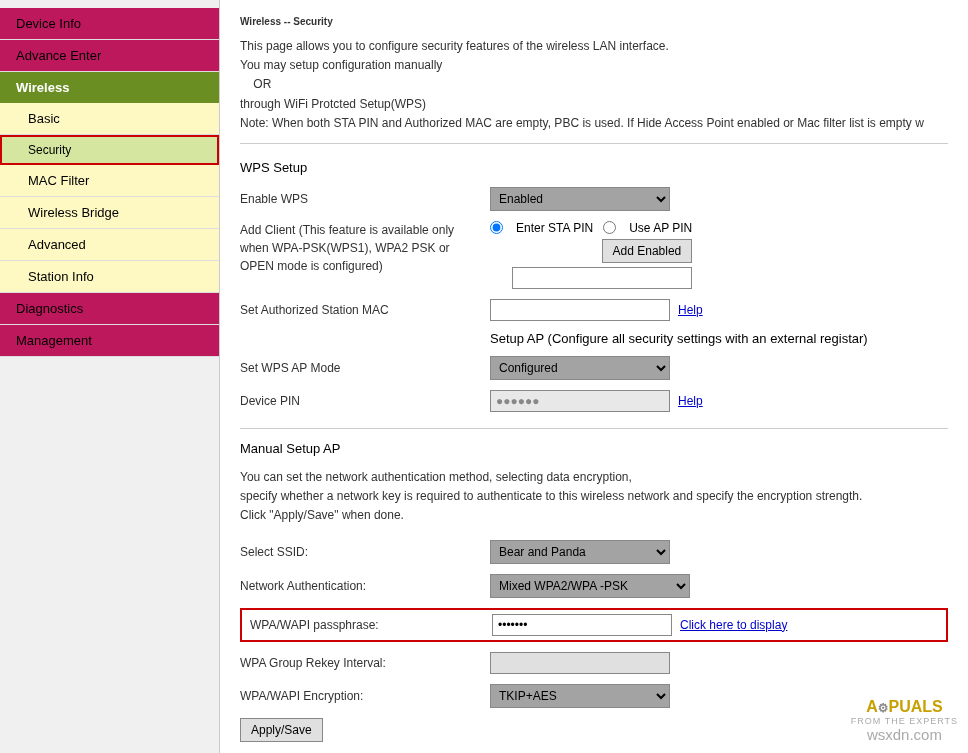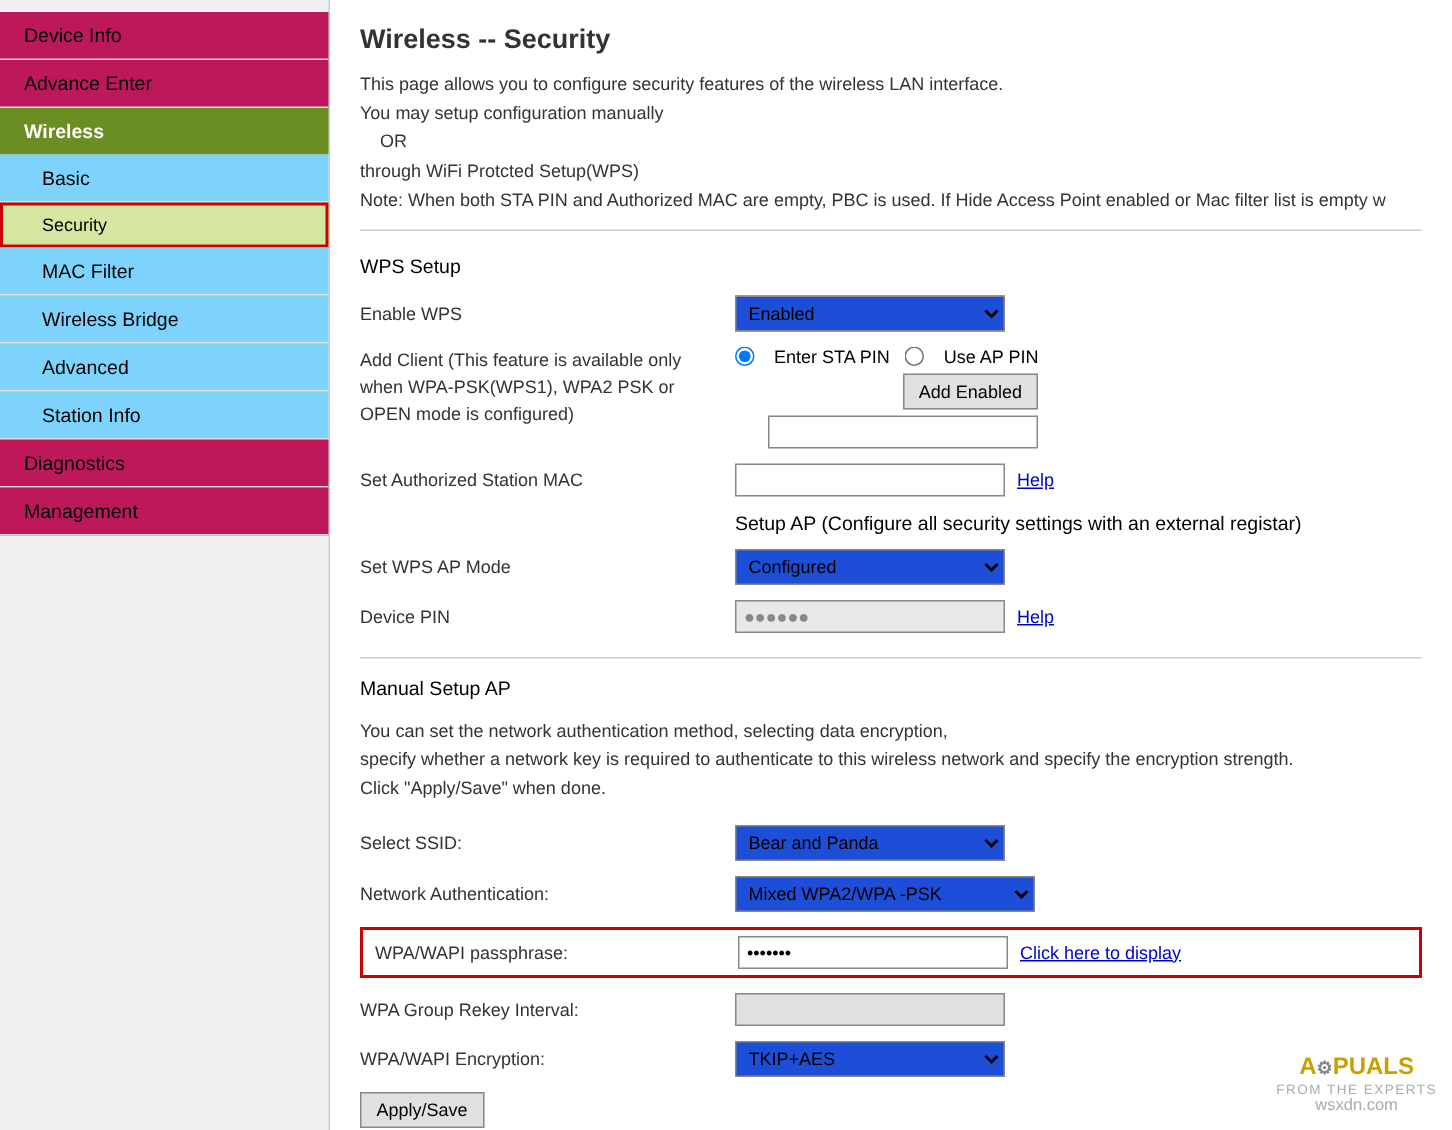--- a/index.html
+++ b/index.html
@@ -4,35 +4,35 @@
   <style>
     * { box-sizing: border-box; margin: 0; padding: 0; }
     body { font-family: Arial, sans-serif; font-size: 13px; background: #fff; color: #000; }
     
     .layout { display: flex; width: 968px; min-height: 753px; }
     
     
     .sidebar { width: 220px; background: #f0f0f0; border-right: 1px solid #ccc; flex-shrink: 0; padding-top: 8px; }
     .sidebar-item { padding: 8px 16px; cursor: pointer; border-bottom: 1px solid #ddd; }
     .sidebar-item.header { font-weight: normal; background: #be185d; color: #000; }
-    .sidebar-item.child { padding-left: 28px; background: #7dd3fc; }
+    .sidebar-item.child { padding-left: 28px; background: #fef9c3; }
     
     
     .main { flex: 1; padding: 16px 20px; overflow-x: hidden; }
     
-    .page-title { font-size: 18px; font-weight: bold; margin-bottom: 10px; color: #333; }
+    .page-title { font-size: 10px; font-weight: bold; margin-bottom: 10px; color: #333; }
     .page-desc { font-size: 12px; line-height: 1.6; color: #333; margin-bottom: 16px; border-bottom: 1px solid #ccc; padding-bottom: 10px; }
     
     .section-title { font-size: 13px; font-weight: normal; margin-bottom: 12px; color: #000; }
     
     .form-row { display: flex; align-items: center; margin-bottom: 10px; }
     .form-label { width: 250px; flex-shrink: 0; font-size: 12px; color: #333; padding-right: 8px; }
     .form-control { display: flex; align-items: center; flex: 1; }
     
-    select { padding: 3px 4px; border: 1px solid #888; font-size: 12px; background: #1d4ed8; min-width: 180px; }
+    select { padding: 3px 4px; border: 1px solid #888; font-size: 12px; background: #a3a3a3; min-width: 180px; }
     input[type="text"], input[type="password"] { padding: 3px 5px; border: 1px solid #888; font-size: 12px; width: 180px; background: #fff; }
     input[type="text"].disabled-input { background: #e0e0e0; color: #666; }
     
     .radio-group { display: flex; align-items: center; gap: 10px; font-size: 12px; }
     .radio-group input { margin-right: 3px; }
     
     .btn { padding: 4px 10px; border: 1px solid #888; background: #e0e0e0; font-size: 12px; cursor: pointer; }
     
     .help-link { color: #0000cc; font-size: 12px; margin-left: 8px; text-decoration: underline; cursor: pointer; }
     
@@ -250,14 +250,14 @@
     </div>
 
   </div>
 </div>
 
 <div class="watermark">
   <div class="watermark-logo">
     <span style="color:#c8a000;">A</span><span style="color:#888; font-size:12px;">⚙</span><span style="color:#c8a000;">PUALS</span>
   </div>
   <div style="font-size:9px; color:#aaa; letter-spacing:1px;">FROM THE EXPERTS</div>
-  <div style="font-size:11px; color:#aaa;">wsxdn.com</div>
+  <div style="font-size:15px; color:#aaa;">wsxdn.com</div>
 </div>
 
 </body></html>

